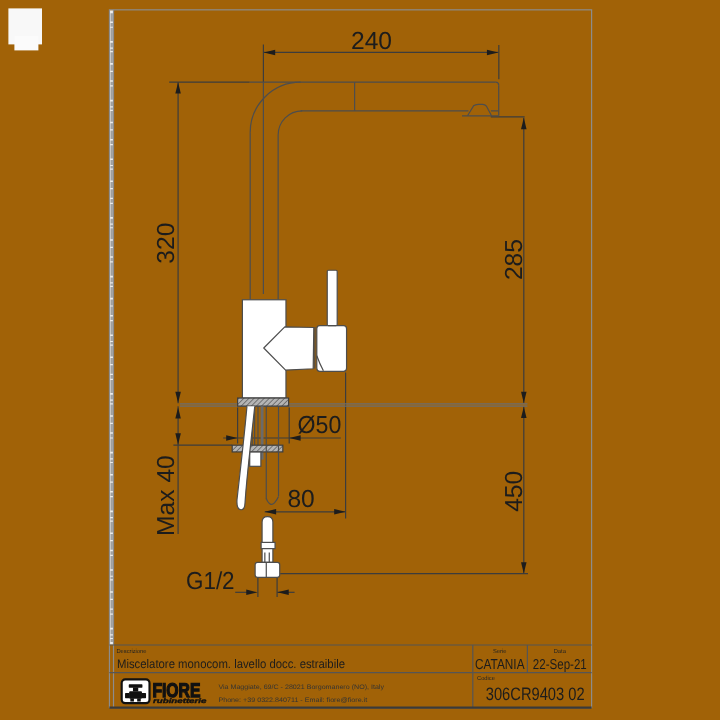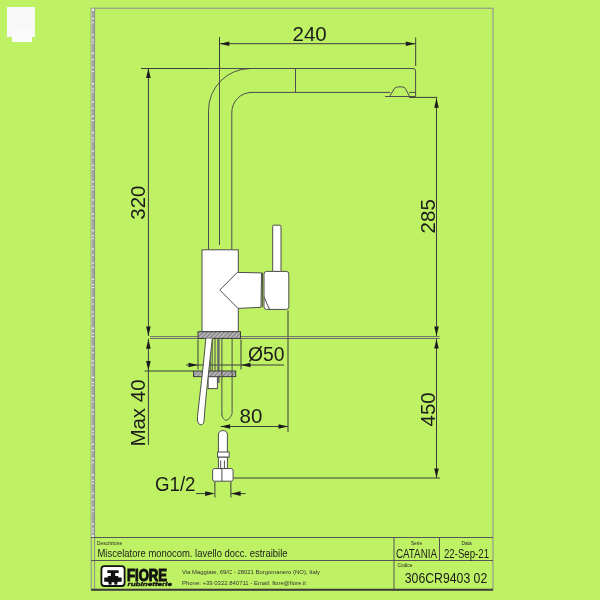--- a/index.html
+++ b/index.html
@@ -1,16 +1,16 @@
 <!DOCTYPE html>
 <html><head>
 <meta charset="utf-8">
 <style>
 html,body{margin:0;padding:0;background:#fff;}
-.page{position:relative;width:600px;height:600px;background:#bef264;overflow:hidden;
+.page{position:relative;width:600px;height:600px;background:#a16207;overflow:hidden;
   font-family:"Liberation Sans",sans-serif;}
 svg{position:absolute;top:0;left:0;}
 </style>
 </head>
 <body>
 <div class="page">
 <svg width="600" height="600" viewBox="0 0 600 600">
 <defs>
 <pattern id="hatch" width="3" height="3" patternUnits="userSpaceOnUse" patternTransform="rotate(45)">
   <rect width="3" height="3" fill="#b4b4b4"></rect>

